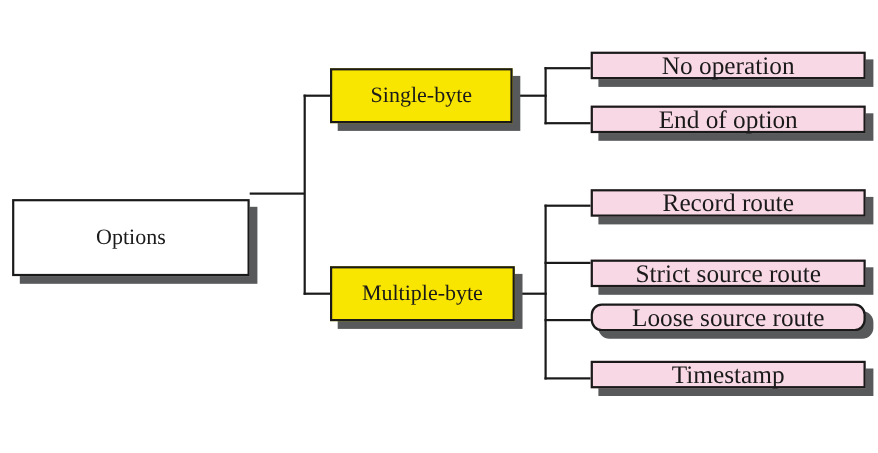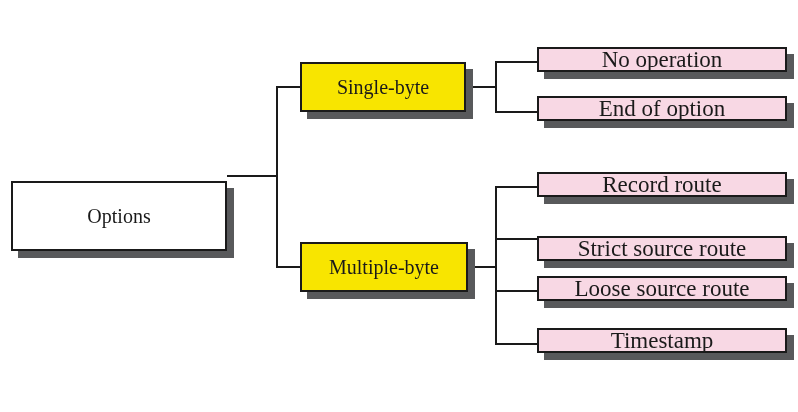--- a/index.html
+++ b/index.html
@@ -32,21 +32,21 @@
   .node-branch { background: #f8e500; }
   .node-leaf   { background: #f8d8e4; left: 537px; width: 250px; height: 25px; font-size: 23px; }
 
   #branch-single   { left: 300px; top: 62px;  width: 166px; height: 50px; }
   #branch-multiple { left: 300px; top: 242px; width: 168px; height: 50px; }
 
   #leaf-noop      { top: 47px;  }
   #leaf-endopt    { top: 96px;  }
   #leaf-record    { top: 172px; }
   #leaf-strict    { top: 236px; }
-  #leaf-loose     { top: 276px; }
+  #leaf-loose     { top: 276px; border-radius: 10px; }
   #leaf-timestamp { top: 328px; text-align: center; }
 
   .line {
     position: absolute;
     background: #1a1a1a;
   }
   
   .l-root        { left: 227px; top: 175px; width: 50px;  height: 2px; }
   .trunk         { left: 276px; top: 86px;  width: 2px;   height: 182px; }
   .l-to-single   { left: 276px; top: 86px;  width: 26px;  height: 2px; }

